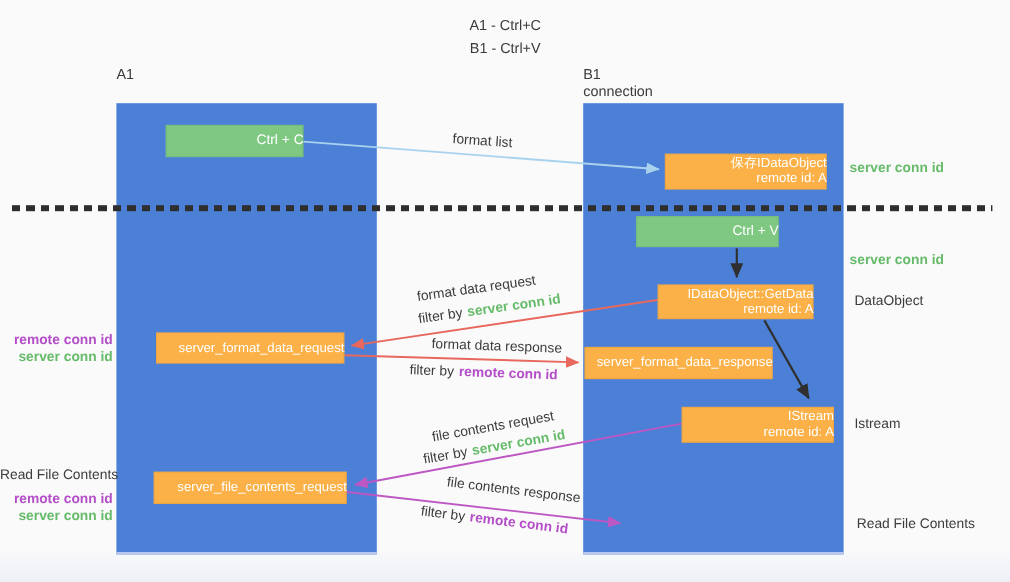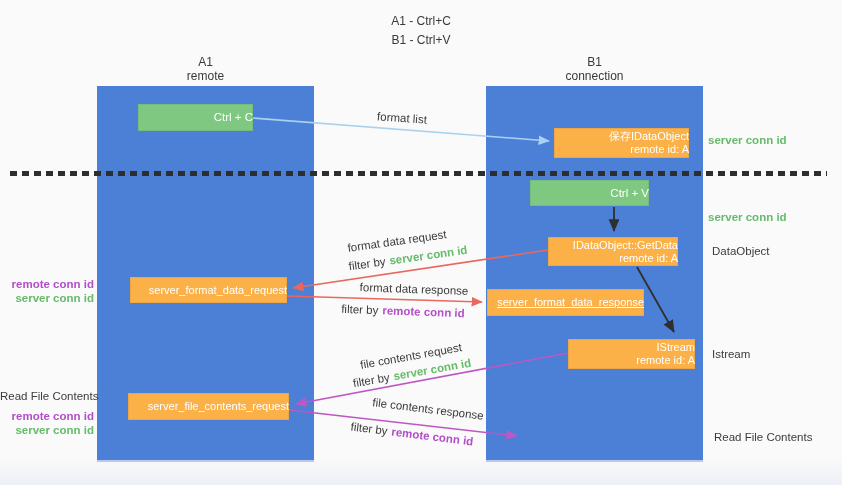--- a/index.html
+++ b/index.html
@@ -18,21 +18,21 @@
     text-align:center;font-size:12px;line-height:19px;color:#3a3a3a;
   }
   .lane{
     position:absolute;top:86px;width:217px;height:374px;
     background:var(--lane_blue,#4c80d6);
     border-bottom:2px solid #b9c8ec;
   }
   .lane-a1{left:97px;}
   .lane-b1{left:486px;}
   .lane-header{
-    position:absolute;top:55px;width:217px;text-align:center;
+    position:absolute;top:55px;width:217px;
     font-size:12px;line-height:14px;color:#3a3a3a;
   }
   .divider{
     position:absolute;left:10px;top:171px;width:817px;height:5px;
     background:repeating-linear-gradient(90deg,var(--dot_color,#2e2e2e) 0 7px,transparent 7px 12px);
   }
   .node{
     position:absolute;display:flex;flex-direction:column;
     align-items:flex-end;justify-content:center;
     color:#fff;text-align:center;
@@ -60,21 +60,20 @@
 
 <div class="canvas">
 
   <div class="title">
     <div>A1 - Ctrl+C</div>
     <div>B1 - Ctrl+V</div>
   </div>
 
   <div class="lane-header" style="left:97px;">
     <div>A1</div>
-    <div>remote</div>
   </div>
   <div class="lane-header" style="left:486px;">
     <div>B1</div>
     <div>connection</div>
   </div>
 
   <div class="lane lane-a1"></div>
   <div class="lane lane-b1"></div>
 
   <div class="divider"></div>
@@ -118,21 +117,21 @@
 
   <div class="node orange" style="left:548px;top:237px;width:130px;height:29px;">
     <span>IDataObject::GetData</span>
     <span>remote id: A</span>
   </div>
 
   <div class="node orange" style="left:130px;top:277px;width:157px;height:26px;">
     <span>server_format_data_request</span>
   </div>
 
-  <div class="node orange" style="left:487px;top:289px;width:157px;height:27px;text-decoration:underline;">
+  <div class="node orange" style="left:487px;top:289px;width:157px;height:27px;">
     <span>server_format_data_response</span>
   </div>
 
   <div class="node orange" style="left:568px;top:339px;width:127px;height:30px;">
     <span>IStream</span>
     <span>remote id: A</span>
   </div>
 
   <div class="node orange" style="left:128px;top:393px;width:161px;height:27px;">
     <span>server_file_contents_request</span>

